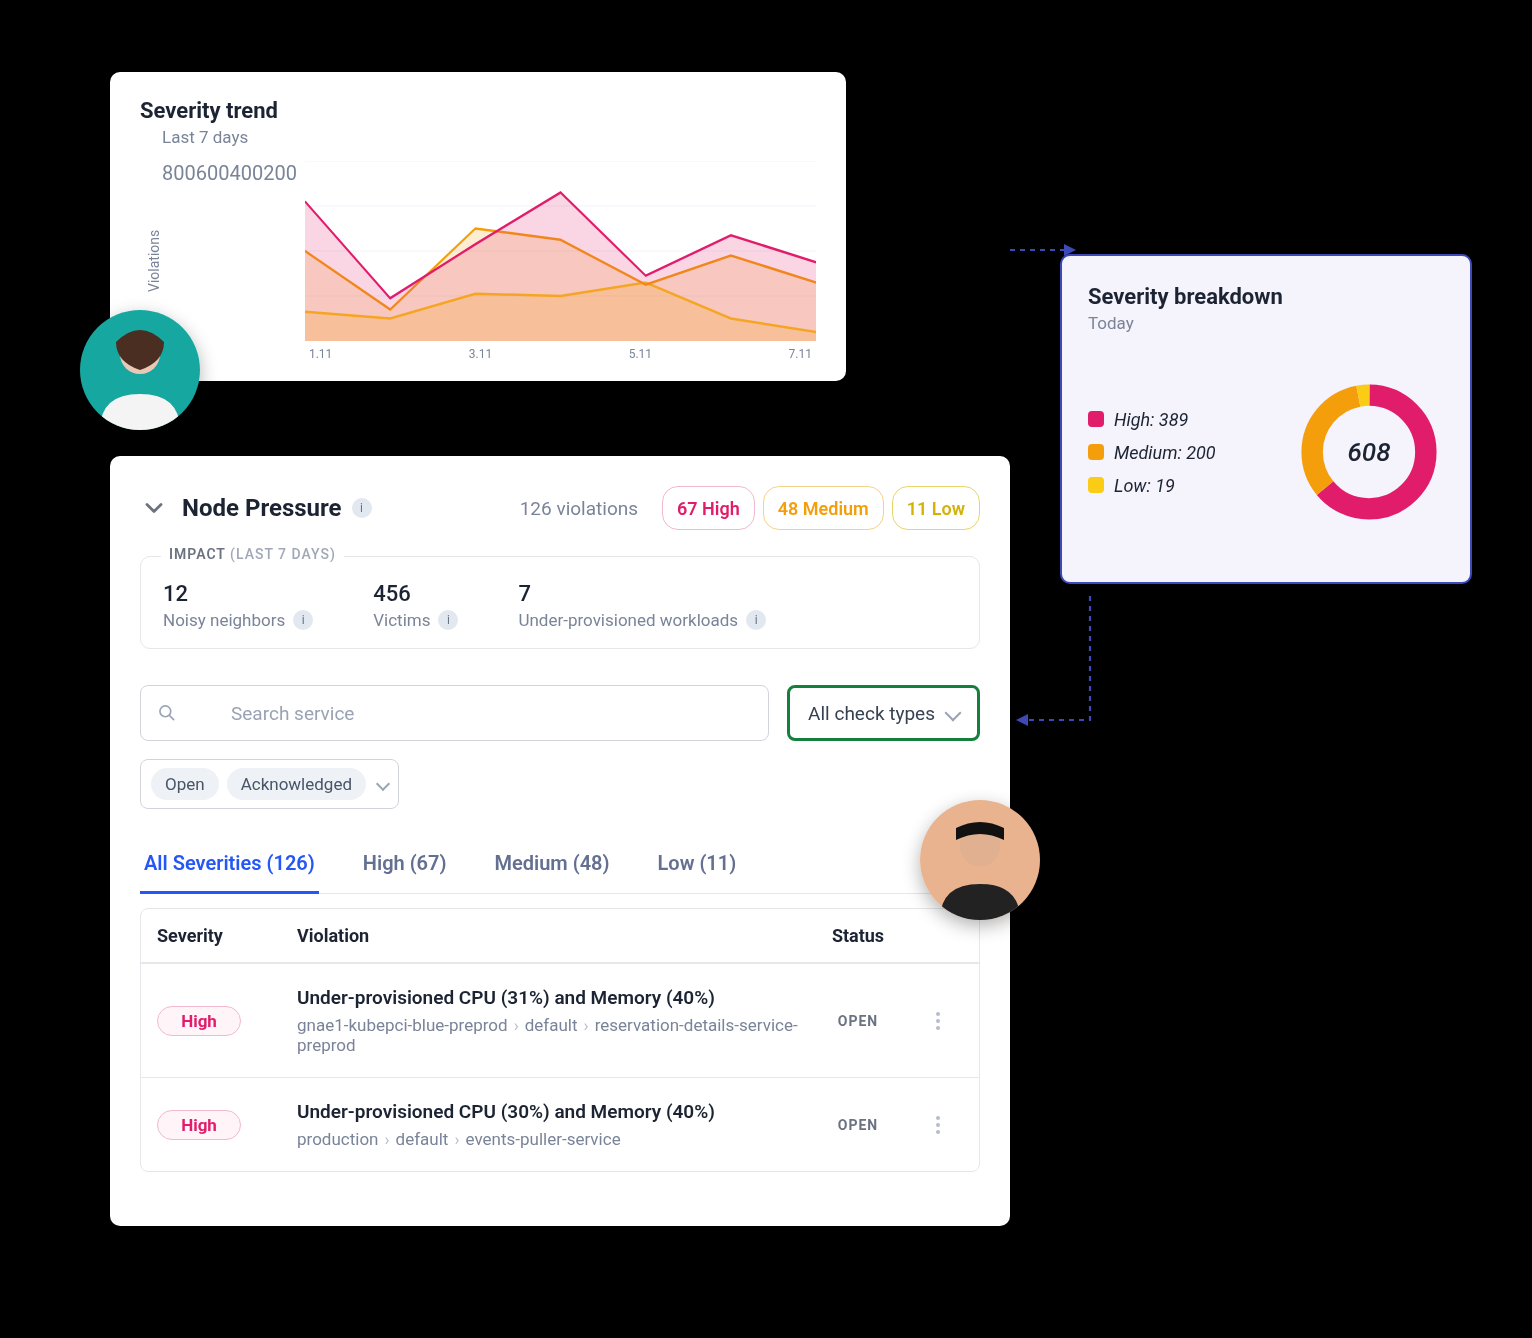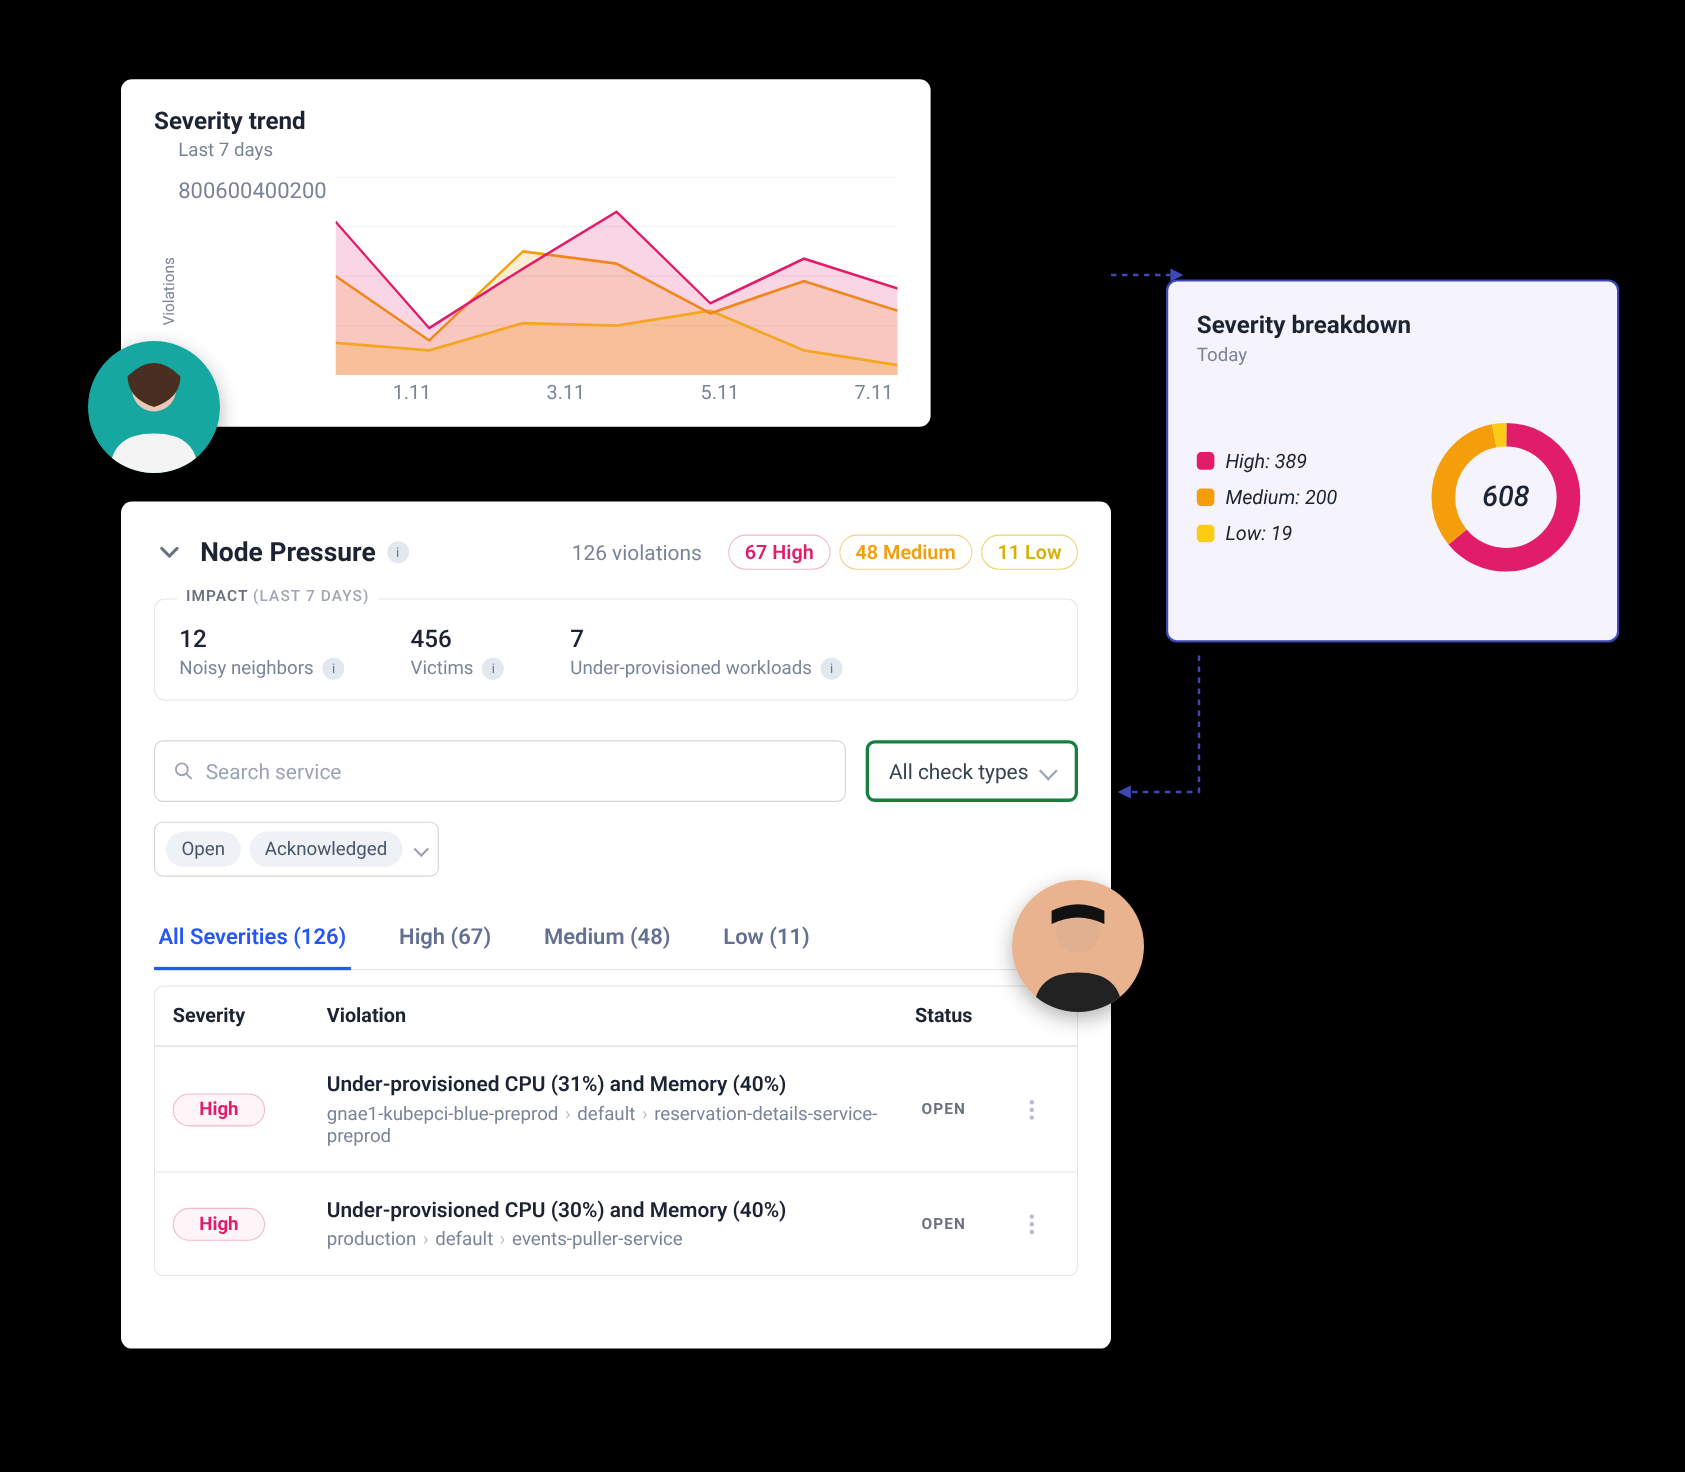--- a/index.html
+++ b/index.html
@@ -11,55 +11,55 @@
 
   
   .trend { left: 110px; top: 72px; width: 736px; padding: 26px 30px 20px 30px; }
   .trend h2 { font-size: 22px; font-weight: 700; color: #1c2433; }
   .trend .sub { font-size: 17px; color: #7a8499; margin-top: 4px; margin-left: 22px; }
   .trend .plot-area { margin-top: 14px; display: flex; }
   .trend .ylabel { writing-mode: vertical-rl; transform: rotate(180deg); font-size: 14px; color: #7a8499; text-align: center; padding-right: 6px; }
   .trend .yaxis { display: flex; flex-direction: row; justify-content: space-between; height: 180px; font-size: 20px; color: #7a8499; text-align: right; padding-right: 8px; }
   .trend .chart { flex: 1; }
   .trend svg { display: block; }
-  .trend .xaxis { display: flex; justify-content: space-between; font-size: 18px; color: #7a8499; margin-top: 6px; padding: 0 4px; margin-left: 48px; }
+  .trend .xaxis { display: flex; justify-content: space-between; font-size: 12px; color: #7a8499; margin-top: 6px; padding: 0 4px; }
 
   
   .breakdown { right: 60px; top: 254px; width: 412px; height: 330px; padding: 28px 26px; }
   .breakdown h2 { font-size: 22px; font-weight: 700; color: #1c2433; }
   .breakdown .sub { font-size: 17px; color: #7a8499; margin-top: 4px; }
   .breakdown .body { display: flex; align-items: center; justify-content: space-between; margin-top: 44px; font-style: italic; }
   .breakdown .legend { font-size: 18px; color: #1c2433; }
   .breakdown .legend .row { display: flex; align-items: center; margin: 12px 0; }
   .breakdown .swatch { width: 16px; height: 16px; border-radius: 4px; margin-right: 10px; }
   .breakdown .donut-wrap { position: relative; width: 150px; height: 150px; }
   .breakdown .donut-center { position: absolute; inset: 0; display: flex; align-items: center; justify-content: center; font-size: 26px; font-weight: 500; color: #1c2433; }
 
   
   .node { left: 110px; top: 456px; width: 900px; height: 770px; padding: 30px 0 0 0; overflow: hidden; }
   .node .header { display: flex; align-items: center; padding: 0 30px; }
   .node .chev { width: 28px; height: 28px; margin-right: 14px; color: #6b7280; }
   .node h2 { font-size: 24px; font-weight: 700; color: #1c2433; margin-right: 10px; }
   .node .info-ic { width: 20px; height: 20px; background: #e2e8f0; border-radius: 50%; display: inline-flex; align-items: center; justify-content: center; font-size: 12px; color: #6b7280; margin-right: auto; }
   .node .vcount { font-size: 19px; color: #7a8499; margin-right: 16px; }
-  .pill { display: inline-flex; align-items: center; height: 32px; padding: 4px 14px; border-radius: 16px; font-size: 18px; font-weight: 600; border: 1.5px solid; margin-left: 8px; }
+  .pill { display: inline-flex; align-items: center; height: 44px; padding: 4px 14px; border-radius: 16px; font-size: 18px; font-weight: 600; border: 1.5px solid; margin-left: 8px; }
   .pill.high   { color: #e11d6b; border-color: #f2b8cf; background: #fff; }
   .pill.medium { color: #f59e0b; border-color: #f5d28a; background: #fff; }
   .pill.low    { color: #d4b106; border-color: #e9d66b; background: #fff; }
 
   .impact { margin: 26px 30px 0 30px; border: 1px solid #e5e7eb; border-radius: 10px; position: relative; padding: 24px 22px 18px 22px; display: flex; }
   .impact .legend-title { position: absolute; top: -11px; left: 20px; background: #fff; padding: 0 8px; font-size: 14px; letter-spacing: 1px; color: #6b7280; font-weight: 600; }
   .impact .legend-title .muted { color: #a0a8b8; font-weight: 500; }
   .impact .metric { margin-right: 60px; }
   .impact .metric .val { font-size: 22px; font-weight: 500; color: #1c2433; }
   .impact .metric .lbl { font-size: 17px; color: #7a8499; margin-top: 4px; display: flex; align-items: center; }
   .impact .metric .lbl .info-ic { margin-left: 8px; }
 
   .filters { display: flex; align-items: center; gap: 18px; margin: 36px 30px 0 30px; }
-  .search { display: flex; align-items: center; flex: 1; height: 56px; border: 1px solid #d1d5db; border-radius: 8px; padding: 0 16px; color: #9aa3b5; font-size: 19px; }
+  .search { display: flex; align-items: center; flex: 1; height: 56px; border: 1px solid #d1d5db; border-radius: 8px; padding: 0 16px; color: #9aa3b5; font-size: 19px; gap: 44px; }
   .search svg { margin-right: 10px; }
   .select { height: 56px; border: 3px solid #15803d; border-radius: 8px; padding: 0 18px; display: flex; align-items: center; font-size: 19px; color: #374151; }
   .select .caret { margin-left: 12px; width: 12px; height: 12px; border-left: 2px solid #9aa3b5; border-bottom: 2px solid #9aa3b5; transform: rotate(-45deg); }
 
   .status-filter { margin: 18px 30px 0 30px; }
   .status-filter .wrap { display: inline-flex; align-items: center; border: 1px solid #d1d5db; border-radius: 8px; padding: 8px 10px; }
   .chip { background: #eef1f5; color: #475569; padding: 6px 14px; border-radius: 16px; font-size: 17px; margin-right: 8px; }
   .status-filter .caret { margin-left: 4px; width: 10px; height: 10px; border-left: 2px solid #9aa3b5; border-bottom: 2px solid #9aa3b5; transform: rotate(-45deg); }
 
   .tabs { display: flex; margin: 30px 30px 0 30px; border-bottom: 1px solid #e5e7eb; }

